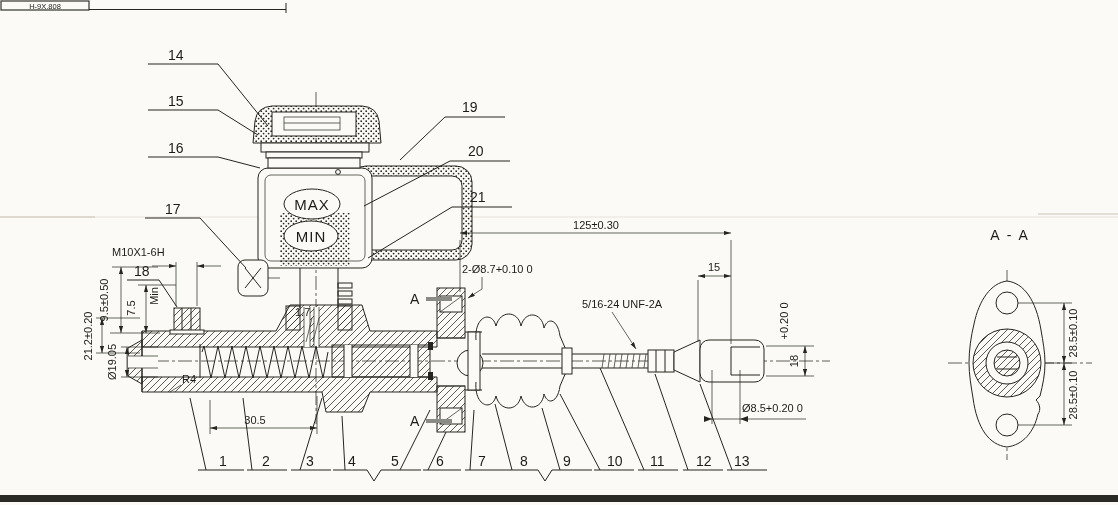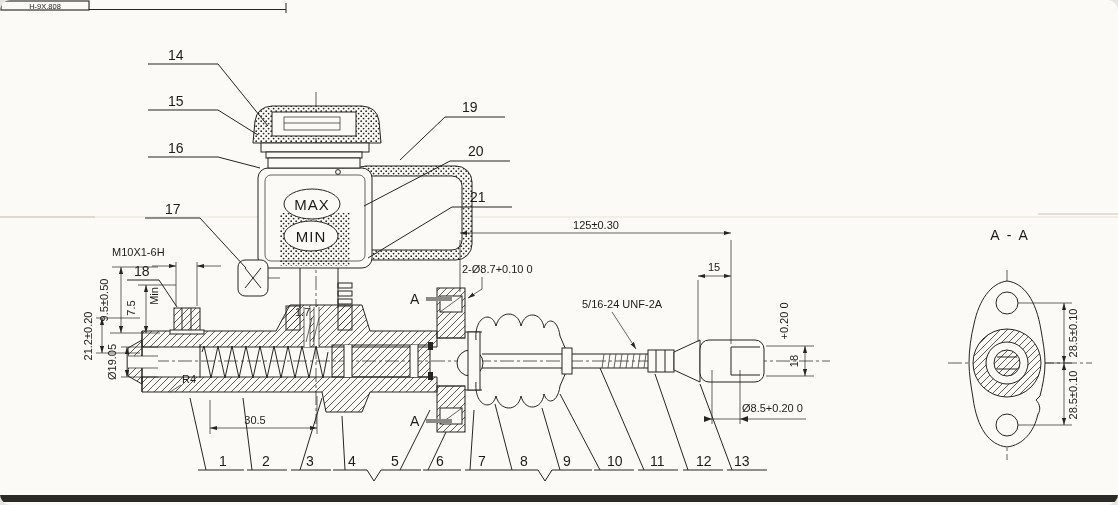--- a/index.html
+++ b/index.html
@@ -1,17 +1,17 @@
 <!DOCTYPE html>
 <html><head>
 <meta charset="utf-8">
 <style>
   html,body{margin:0;padding:0;background:#e8e6e0;}
   .stage{position:relative;width:1118px;height:505px;background:#fbfaf6;overflow:hidden;
-         font-family:"Liberation Sans", sans-serif;border-radius:11px;}
+         font-family:"Liberation Sans", sans-serif;}
   svg{display:block}
   text{fill:#1d1c18;}
   .dim{font-size:11px;font-family:"Liberation Sans",sans-serif;}
   .dimv{font-size:11px;}
   .part{font-size:14px;}
   .big{font-size:15px;letter-spacing:1px;}
   .sec{font-size:14px;letter-spacing:2px;}
   .tiny{font-size:7.5px;}
   .ln{stroke:#26251f;stroke-width:1;fill:none;}
   .lnt{stroke:#26251f;stroke-width:0.7;fill:none;}

